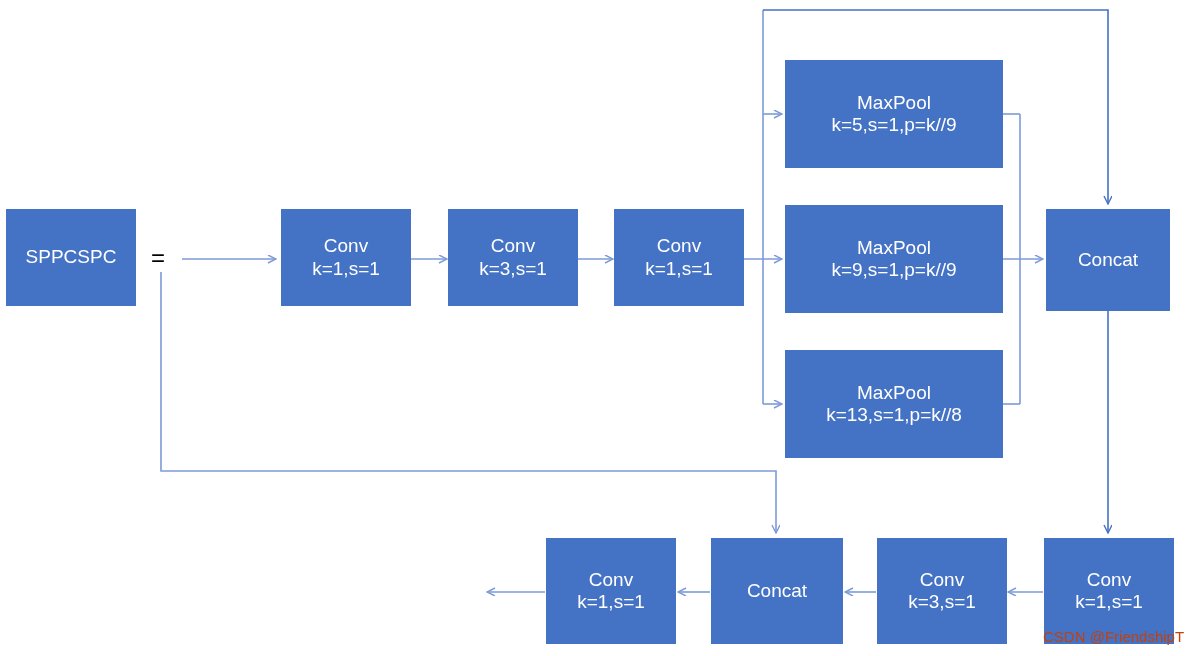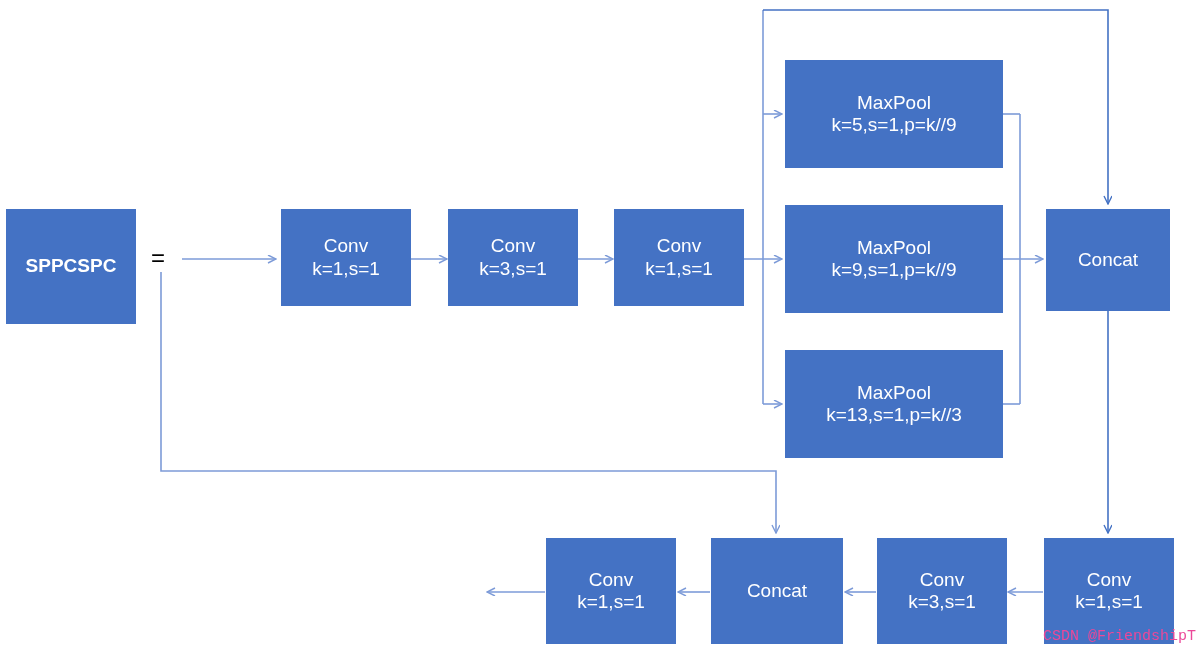--- a/index.html
+++ b/index.html
@@ -41,23 +41,23 @@
   .node .l1 { display: block; }
   .node .l2 { display: block; }
   .eq {
     position: absolute;
     color: #000000;
     font-size: 24px;
     font-family: "Liberation Sans", sans-serif;
   }
   .watermark {
     position: absolute;
-    color: #ec4899;
+    color: #c2410c;
     font-size: 15px;
-    font-family: Liberation Mono, monospace;
+    font-family: Liberation Sans, sans-serif;
     white-space: nowrap;
   }
 </style>
 </head>
 <body>
 
 <div id="canvas">
 
   <svg id="wires" viewBox="0 0 1203 656" xmlns="http://www.w3.org/2000/svg">
     <defs>
@@ -97,21 +97,21 @@
 
     <path d="M876,592 L845,592" fill="none" stroke="#7D9BD8" stroke-width="1.6" marker-end="url(#ahl)"></path>
 
     <path d="M710,592 L678,592" fill="none" stroke="#7D9BD8" stroke-width="1.6" marker-end="url(#ahl)"></path>
 
     <path d="M545,592 L487,592" fill="none" stroke="#7D9BD8" stroke-width="1.6" marker-end="url(#ahl)"></path>
 
     <path d="M161,272 L161,471 L776,471 L776,533" fill="none" stroke="#7D9BD8" stroke-width="1.6" marker-end="url(#ahl)"></path>
   </svg>
 
-  <div class="node" style="left:6px; top:209px; width:130px; height:115px;font-weight:bold;">
+  <div class="node" style="left:6px; top:209px; width:130px; height:97px;">
     <span class="l1">SPPCSPC</span>
   </div>
 
   <div class="eq" style="left:151px; top:244px;">=</div>
 
   <div class="node" style="left:281px; top:209px; width:130px; height:97px;">
     <span class="l1">Conv</span>
     <span class="l2">k=1,s=1</span>
   </div>
 
@@ -130,21 +130,21 @@
     <span class="l2">k=5,s=1,p=k//9</span>
   </div>
 
   <div class="node" style="left:785px; top:205px; width:218px; height:108px;">
     <span class="l1">MaxPool</span>
     <span class="l2">k=9,s=1,p=k//9</span>
   </div>
 
   <div class="node" style="left:785px; top:350px; width:218px; height:108px;">
     <span class="l1">MaxPool</span>
-    <span class="l2">k=13,s=1,p=k//3</span>
+    <span class="l2">k=13,s=1,p=k//8</span>
   </div>
 
   <div class="node" style="left:1046px; top:209px; width:124px; height:102px;">
     <span class="l1">Concat</span>
   </div>
 
   <div class="node" style="left:1044px; top:538px; width:130px; height:106px;">
     <span class="l1">Conv</span>
     <span class="l2">k=1,s=1</span>
   </div>

